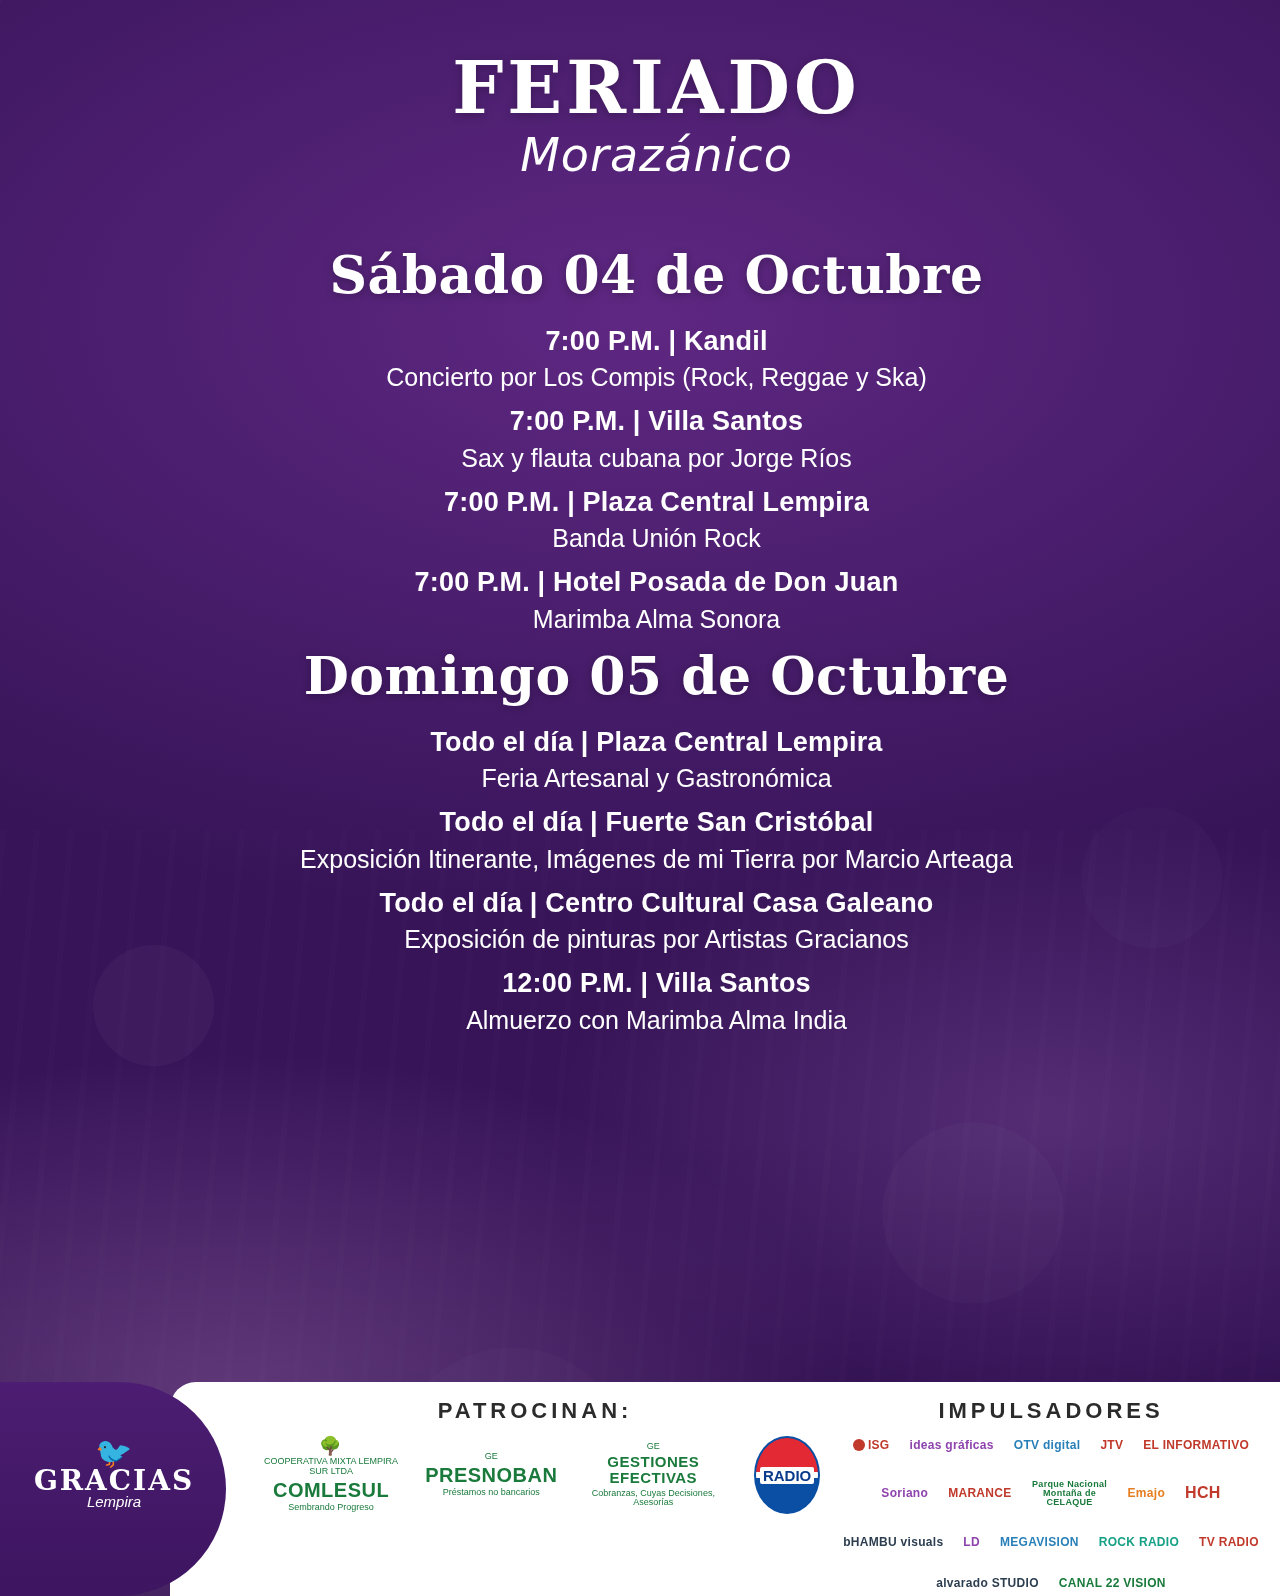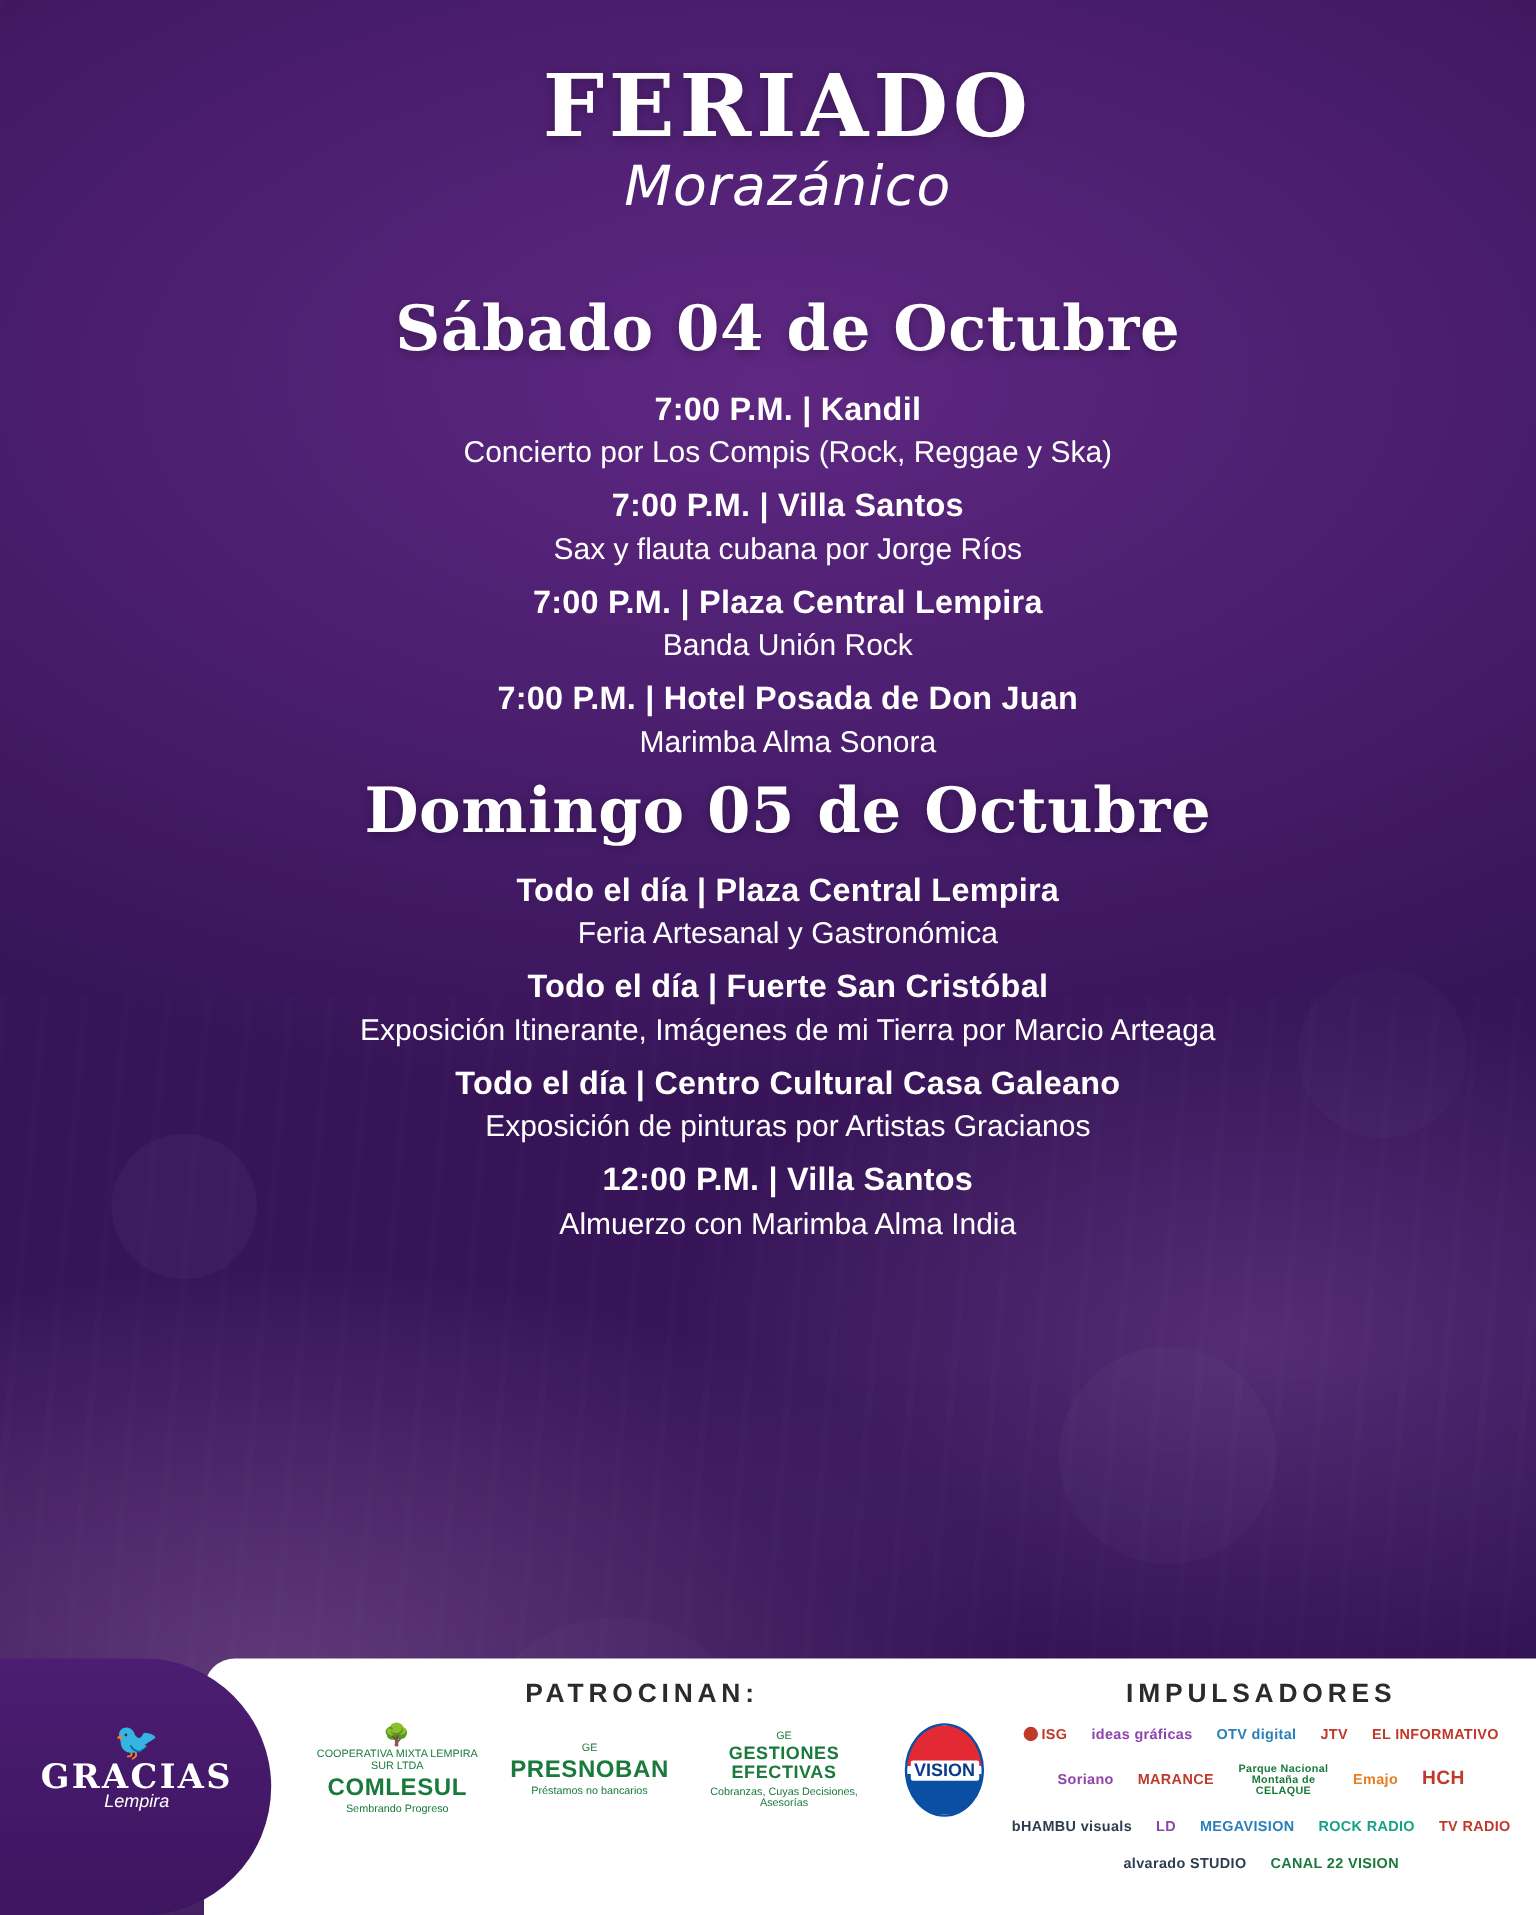--- a/index.html
+++ b/index.html
@@ -189,21 +189,21 @@
   .impulsores {
     position: absolute;
     right: 14px; top: 16px; width: 430px;
     text-align: center;
   }
   .imp-grid {
     display: flex;
     flex-wrap: wrap;
     justify-content: center;
     align-items: center;
-    gap: 12px 10px;
+    gap: 22px 10px;
   }
   .imp-chip {
     font-size: 12px;
     font-weight: bold;
     letter-spacing: 0.3px;
     padding: 3px 5px;
     border-radius: 3px;
     white-space: nowrap;
     line-height: 1.05;
     display: inline-flex;
@@ -295,21 +295,21 @@
           <div class="logo-sub">Préstamos no bancarios</div>
         </div>
 
         <div class="logo-chip" style="color:#1a7a3c;">
           <div class="logo-top">GE</div>
           <div class="logo-main" style="font-size:15px;">GESTIONES EFECTIVAS</div>
           <div class="logo-sub">Cobranzas, Cuyas Decisiones, Asesorías</div>
         </div>
 
         <div class="pepsi">
-          <span>VISION</span>
+          <span>RADIO</span>
         </div>
 
       </div>
     </div>
 
     <div class="impulsores">
       <div class="impulsores-title">IMPULSADORES</div>
       <div class="imp-grid">
         <span class="imp-chip" style="color:#c0392b;">
             <i class="dot" style="background:#c0392b"></i>

